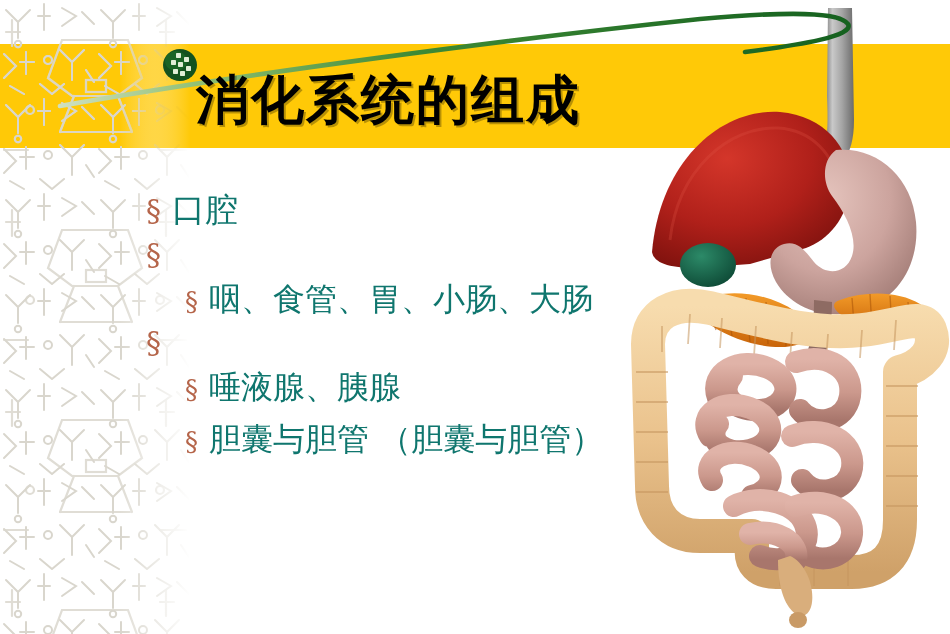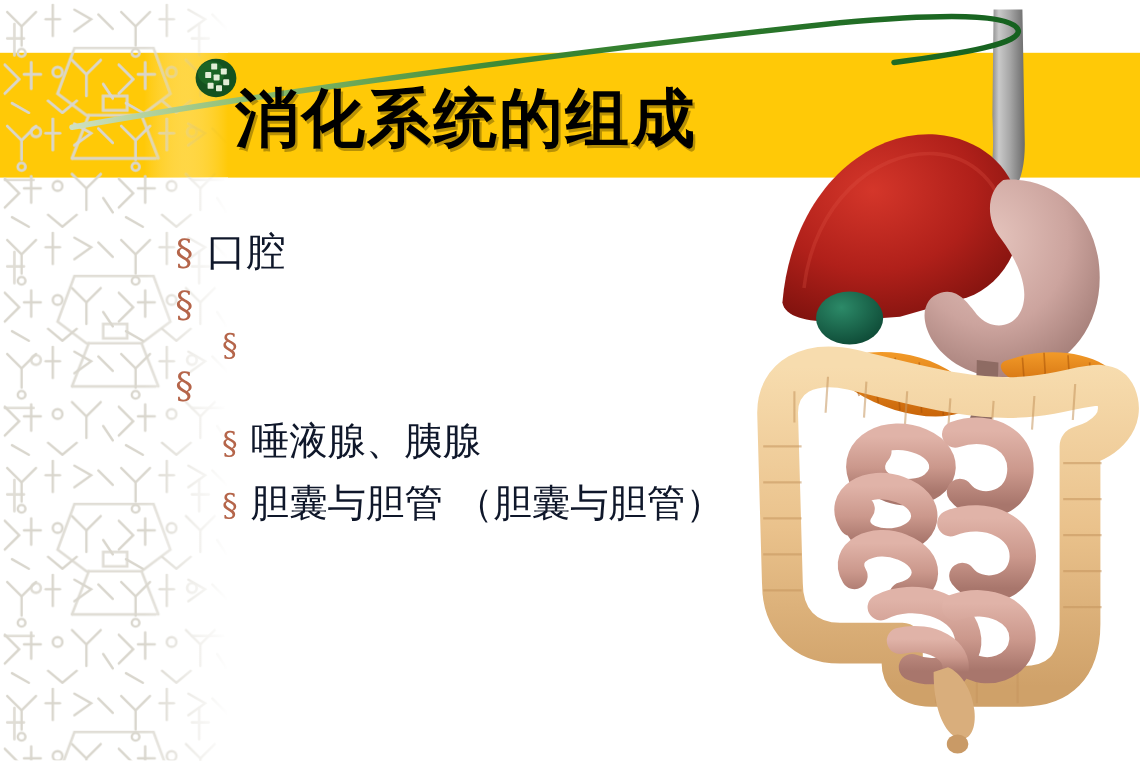--- a/index.html
+++ b/index.html
@@ -81,21 +81,21 @@
   .sym{
     color:#B5654A;
     font-family:"DejaVu Serif","Liberation Serif",serif;
     font-size:30px;
     line-height:1;
     width:26px;
     flex:0 0 26px;
   }
   .lvl2 .sym{font-size:26px;width:24px;flex:0 0 24px;}
   .btext{
-    color:#0f172a;
+    color:#0f766e;
     font-family:"DejaVu Sans","Liberation Sans",sans-serif;
     font-size:33px;
     line-height:1.44;
     font-weight:normal;
   }
   .lvl2 .btext{font-size:32px;}
 
   
   #anatomy{
     position:absolute;left:600px;top:0px;width:350px;height:634px;z-index:4;
@@ -309,20 +309,21 @@
       <span class="sym">§</span>
       <span class="btext">口腔</span>
     </div>
 
     <div class="bullet-row lvl1">
       <span class="sym">§</span>
     </div>
 
     <div class="bullet-row lvl2">
       <span class="sym">§</span>
+      <span class="btext">咽、食管、胃、小肠、大肠</span>
     </div>
 
     <div class="bullet-row lvl1">
       <span class="sym">§</span>
     </div>
 
     <div class="bullet-row lvl2">
       <span class="sym">§</span>
       <span class="btext">唾液腺、胰腺</span>
     </div>

